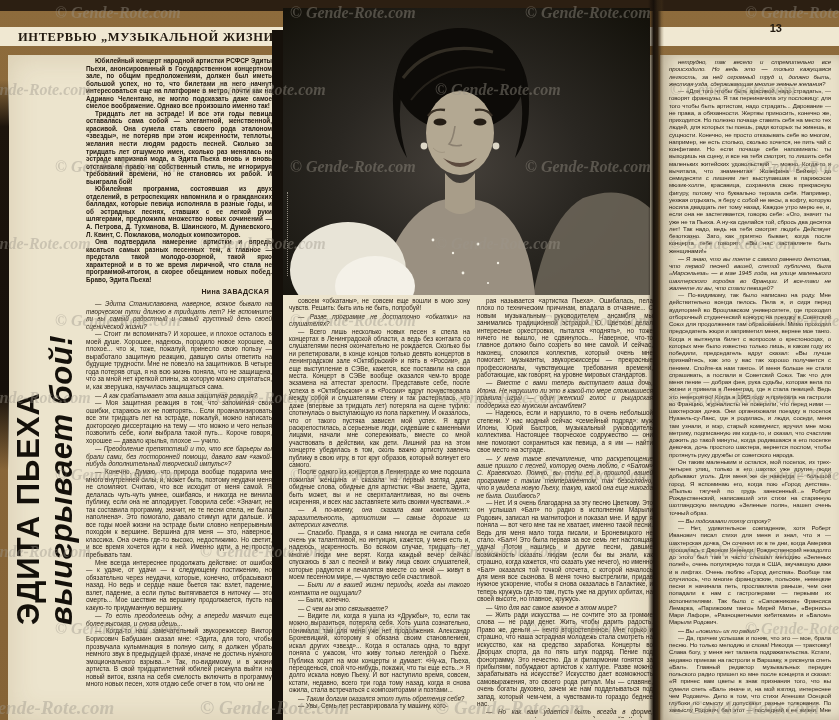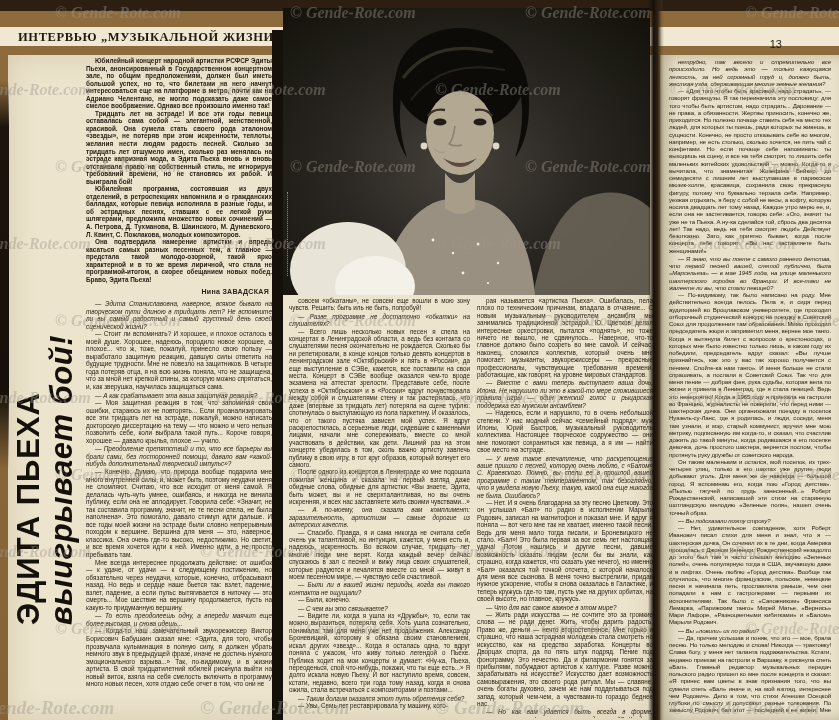--- a/index.html
+++ b/index.html
@@ -8,22 +8,22 @@
     background:linear-gradient(180deg,#8d6b3c 0%,#8a683a 40%,#856336 100%);
     font-family:"Liberation Sans", sans-serif;
   }
   .top-strip{position:absolute;left:0;top:0;width:839px;height:11px;background:#2c1f12;z-index:1;}
   .header-band{position:absolute;left:0;top:27px;width:839px;height:19px;background:#f0e8d2;z-index:2;}
   .header-title{
     position:absolute;left:18px;top:30px;z-index:3;
     font-family:"Liberation Serif", serif;font-weight:bold;font-size:12.5px;
     letter-spacing:.6px;color:#221a10;white-space:nowrap;
   }
-  .page-number{position:absolute;left:748px;top:38px;width:34px;text-align:right;z-index:7;
-    font-weight:normal;font-size:11px;color:#221a10;}
+  .page-number{position:absolute;left:748px;top:22px;width:34px;text-align:right;z-index:7;
+    font-weight:bold;font-size:11px;color:#221a10;}
   .paper{position:absolute;background:#ece4cd;z-index:2;}
   #paper-left{left:8px;top:55px;width:645px;height:665px;box-shadow:inset 0 0 30px rgba(120,90,40,.18);}
   #paper-right{left:660px;top:55px;width:179px;height:665px;background:#e9e1c9;box-shadow:inset 8px 0 14px rgba(60,40,15,.25);}
   .left-edge-shadow{position:absolute;left:0;top:80px;width:9px;height:390px;z-index:4;
     background:linear-gradient(180deg,rgba(25,17,8,0),#1d150c 12%,#16100a 80%,rgba(25,17,8,0));}
   .gutter-shadow{position:absolute;left:272px;top:30px;width:11px;height:690px;background:#15100a;z-index:4;}
   .page-fold{position:absolute;left:648px;top:0;width:16px;height:720px;z-index:6;
     background:linear-gradient(90deg,rgba(20,13,6,0),#17100a 35%,#2d2113 60%,rgba(80,60,30,.25) 85%,rgba(80,60,30,0));}
   .photo{position:absolute;left:283px;top:8px;width:367px;height:287px;z-index:5;background:#141110;}
   .photo svg{display:block;}

